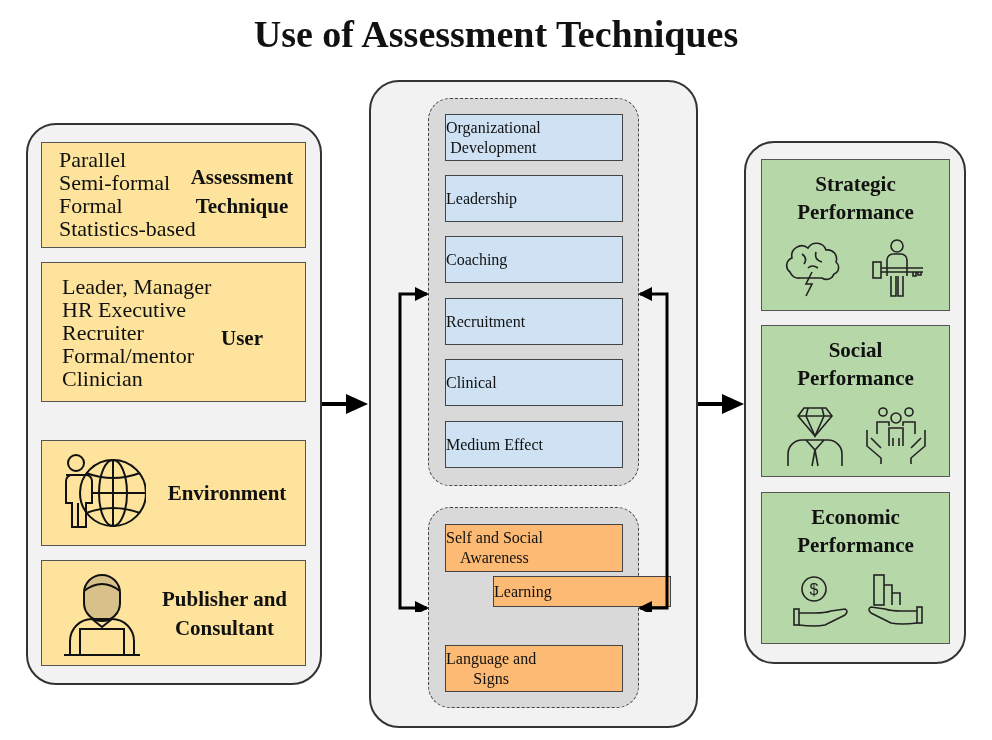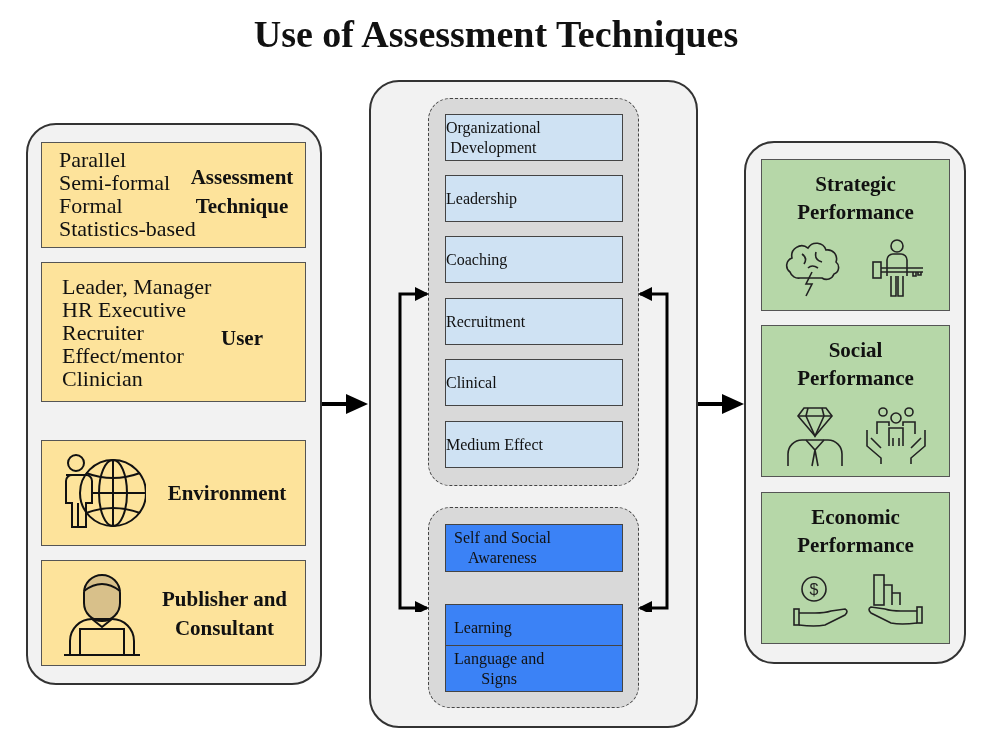--- a/index.html
+++ b/index.html
@@ -3,21 +3,21 @@
 <meta charset="utf-8">
 <style>
   html, body { margin: 0; padding: 0; background: #ffffff; }
   body { width: 992px; height: 740px; position: relative; overflow: hidden; font-family: "Liberation Serif", serif; color: #111; }
   .title { position: absolute; left: 0; width: 992px; top: 12px; text-align: center; font-weight: bold; font-size: 38px; font-family: "Liberation Serif", serif; }
   .panel { position: absolute; background: #f2f2f2; border: 2px solid #333; border-radius: 30px; box-sizing: border-box; }
   .ybox { position: absolute; background: #fde39b; border: 1.5px solid #555; box-sizing: border-box; }
   .gbox { position: absolute; background: #b6d7a8; border: 1.5px solid #555; box-sizing: border-box; text-align: center; }
   .group { position: absolute; background: #d9d9d9; border: 1.5px dashed #444; border-radius: 22px; box-sizing: border-box; }
   .bbox { position: absolute; left: 445px; width: 178px; background: #cfe2f3; border: 1.5px solid #444; box-sizing: border-box; display: flex; align-items: center; text-align: center; font-size: 16px; line-height: 20px; }
-  .bbox.dark { background: #3b82f6; padding-left: 8px; }
+  .bbox.dark { background: #fdba74; }
   .list { position: absolute; font-size: 22px; line-height: 23px; }
   .bold { position: absolute; font-weight: bold; font-size: 21px; line-height: 29px; text-align: center; }
   .gtitle { font-weight: bold; font-size: 21px; line-height: 28px; margin-top: 10px; }
   svg.icon { position: absolute; }
 </style>
 </head>
 <body>
 
 <div class="title">Use of Assessment Techniques</div>
 
@@ -34,21 +34,21 @@
     <div>Assessment</div>
     <div>Technique</div>
   </div>
 </div>
 
 <div class="ybox" style="left:41px; top:262px; width:265px; height:140px;">
   <div class="list" style="left:20px; top:12px;">
     <div>Leader, Manager</div>
     <div>HR Executive</div>
     <div>Recruiter</div>
-    <div>Effect/mentor</div>
+    <div>Formal/mentor</div>
     <div>Clinician</div>
   </div>
   <div class="bold" style="left:170px; top:61px; width:60px;">User</div>
 </div>
 
 <div class="ybox" style="left:41px; top:440px; width:265px; height:106px;">
   <svg class="icon" width="90" height="90" viewBox="0 0 90 90" style="left:14px; top:8px;" fill="none" stroke="#111" stroke-width="2">
     <circle cx="20" cy="14" r="8"></circle>
     <path d="M10 26 h20 a6 6 0 0 1 6 6 v22 h-6 v24 h-14 v-24 h-6 v-22 a6 6 0 0 1 6 -6z"></path>
     <line x1="22" y1="54" x2="22" y2="78"></line>
@@ -112,21 +112,21 @@
 <div class="bbox" style="top:421px; height:47px;">
   <div>Medium Effect</div>
 </div>
 
 <div class="bbox dark" style="top:524px; height:48px;">
   <div>
       <div>Self and Social</div>
       <div>Awareness</div>
     </div>
 </div>
-<div class="bbox dark" style="top:604px; height:47px;">
+<div class="bbox dark" style="top:576px; height:31px;margin-left:48px;">
   <div>Learning</div>
 </div>
 <div class="bbox dark" style="top:645px; height:47px;">
   <div>
       <div>Language and</div>
       <div>Signs</div>
     </div>
 </div>
 
 <svg class="icon" width="40" height="330" style="left:395px; top:282px;">

